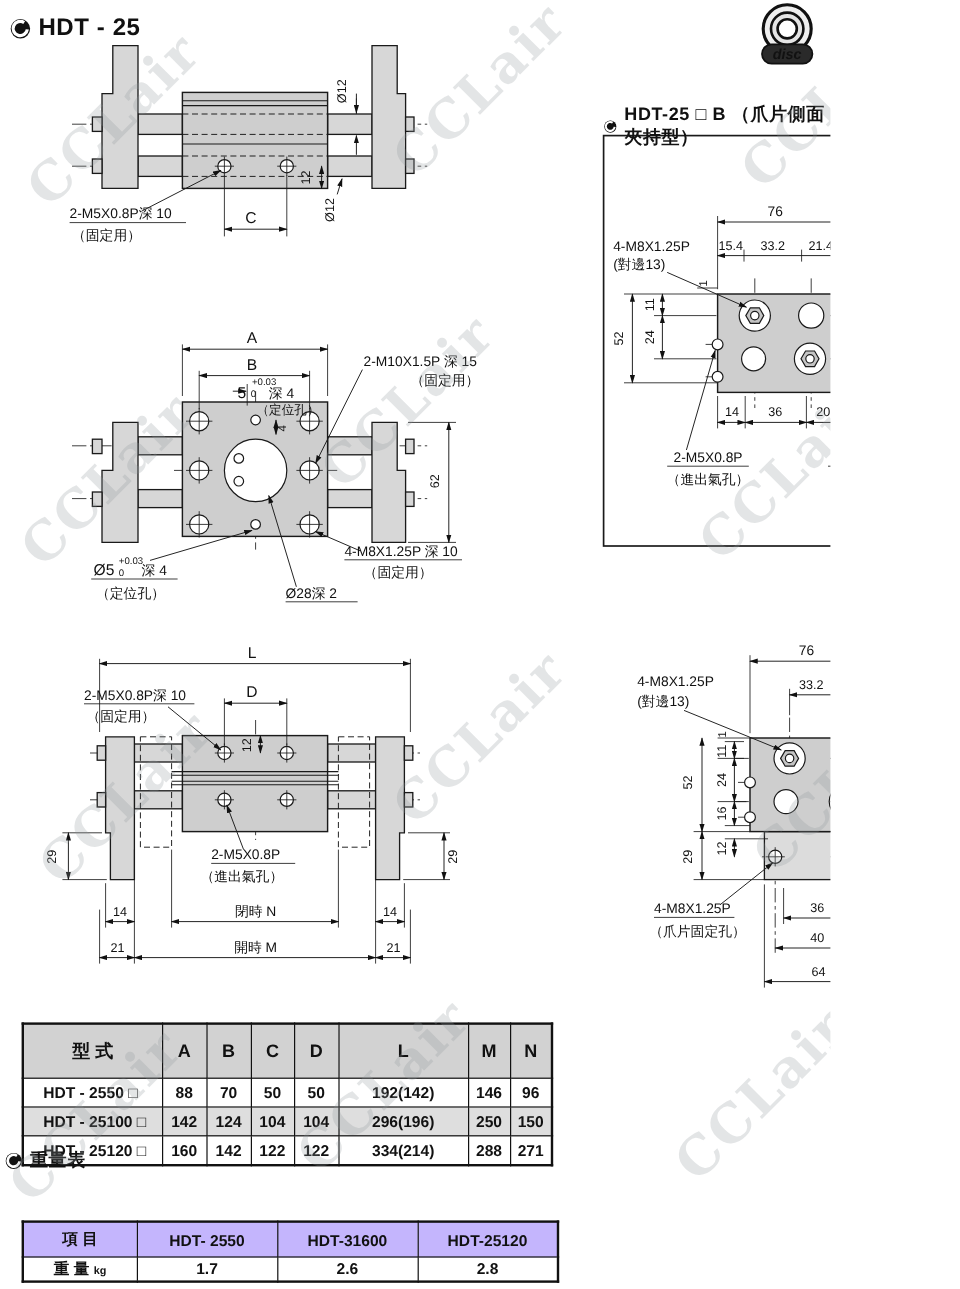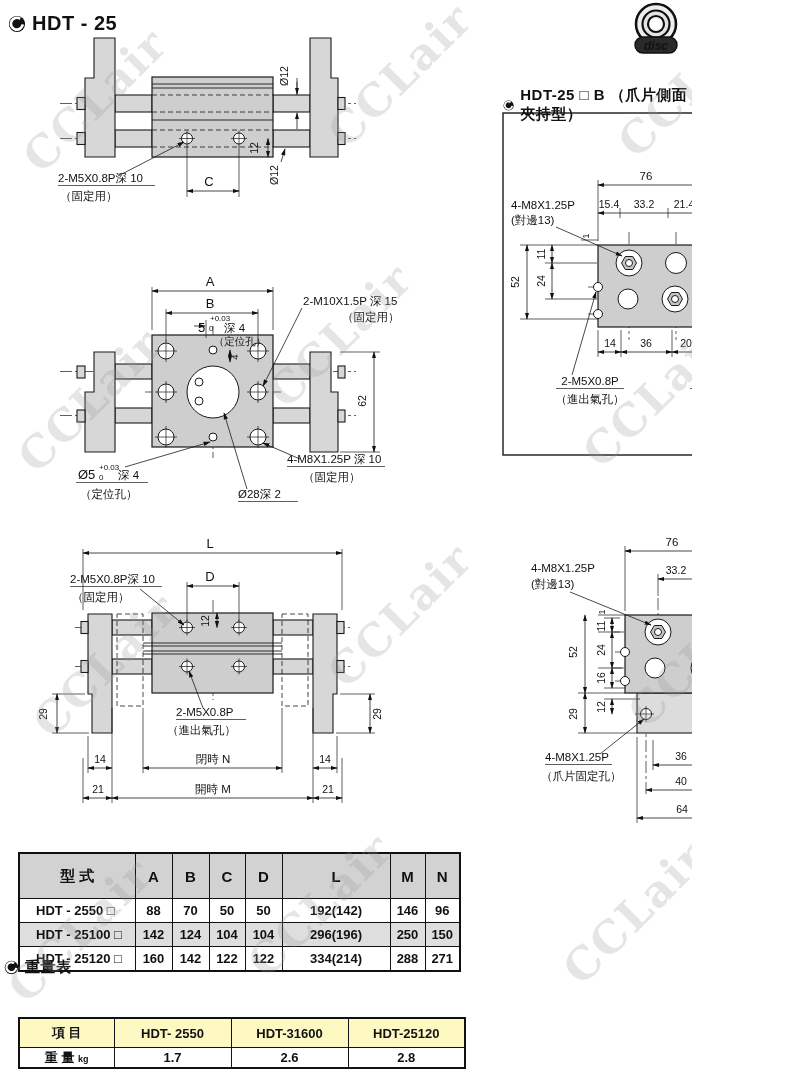--- a/index.html
+++ b/index.html
@@ -36,21 +36,21 @@
   
   table{border-collapse:collapse;position:absolute;z-index:2;table-layout:fixed;}
   #dim-table{left:18px;top:852px;border:2.5px solid #111;}
   #dim-table td{border:1.2px solid #111;font-size:13px;font-weight:bold;text-align:center;padding:0;}
   #dim-table tr.hrow td{height:44px;background:#d2d2d2;font-size:15px;}
   #dim-table tr.drow td{height:23px;}
   #dim-table td.model{text-align:left;padding-left:16px;}
   tr.alt td{background:#dedede;}
   #wt-table{left:18px;top:1017px;border:2.5px solid #111;}
   #wt-table td{border:1.2px solid #111;font-size:13px;font-weight:bold;text-align:center;padding:0;}
-  #wt-table tr.hrow td{height:28px;background:#fef9c3;}
+  #wt-table tr.hrow td{height:28px;background:#c4b5fd;}
   #wt-table tr.drow td{height:19px;background:#fff;}
   .kg{font-size:9px;font-weight:bold;}
 </style>
 </head>
 <body>
 
 <div id="page">
 
   <div class="hd" style="left:8px;top:12px;">
     <svg width="18" height="18" viewBox="0 0 20 20">

